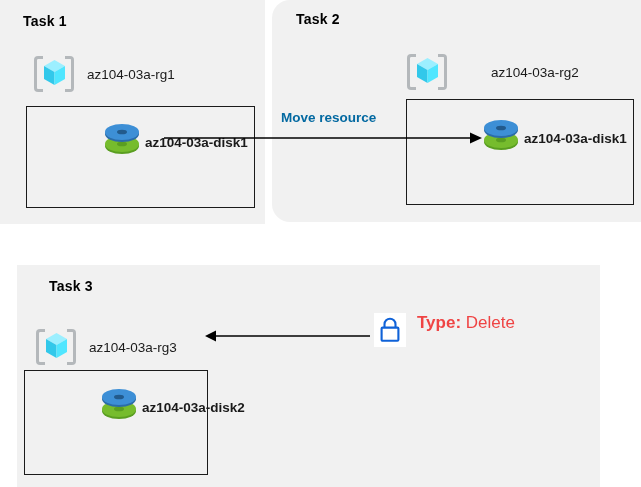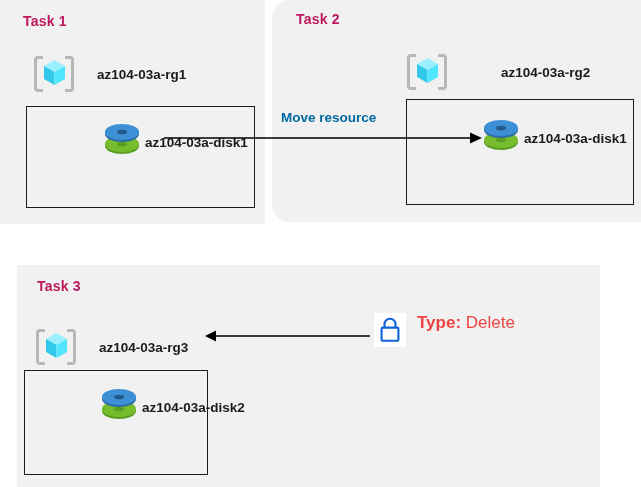--- a/index.html
+++ b/index.html
@@ -27,40 +27,40 @@
     box-sizing: border-box;
   }
   #panel-task1 { left: 0px;   top: 0px;   width: 265px; height: 224px; }
   #panel-task2 { left: 272px; top: 0px;   width: 425px; height: 222px; border-radius: 18px; }
   #panel-task3 { left: 17px;  top: 265px; width: 583px; height: 222px; }
 
   .panel-title {
     position: absolute;
     font-size: 14px;
     font-weight: bold;
-    color: #be185d;
+    color: #000000;
     letter-spacing: 0.2px;
     white-space: nowrap;
   }
   #panel-task1 .panel-title { left: 23px; top: 13px; }
   #panel-task2 .panel-title { left: 24px; top: 11px; }
-  #panel-task3 .panel-title { left: 20px; top: 13px; }
+  #panel-task3 .panel-title { left: 32px; top: 13px; }
 
   
   .rg-row {
     position: absolute;
     display: flex;
     align-items: center;
     white-space: nowrap;
   }
   .rg-label {
     font-size: 13.5px;
-    font-weight: bold;
+    font-weight: normal;
     color: #1a1a1a;
-    margin-left: 22px;
+    margin-left: 12px;
   }
   #rg1-row { left: 33px;  top: 54px; }
   #rg2-row { left: 134px; top: 52px; gap: 31px; }
   #rg3-row { left: 18px;  top: 62px; }
 
   
   .rg-icon { position: relative; width: 42px; height: 40px; }
   .rg-icon .bracket {
     position: absolute;
     top: 2px;

